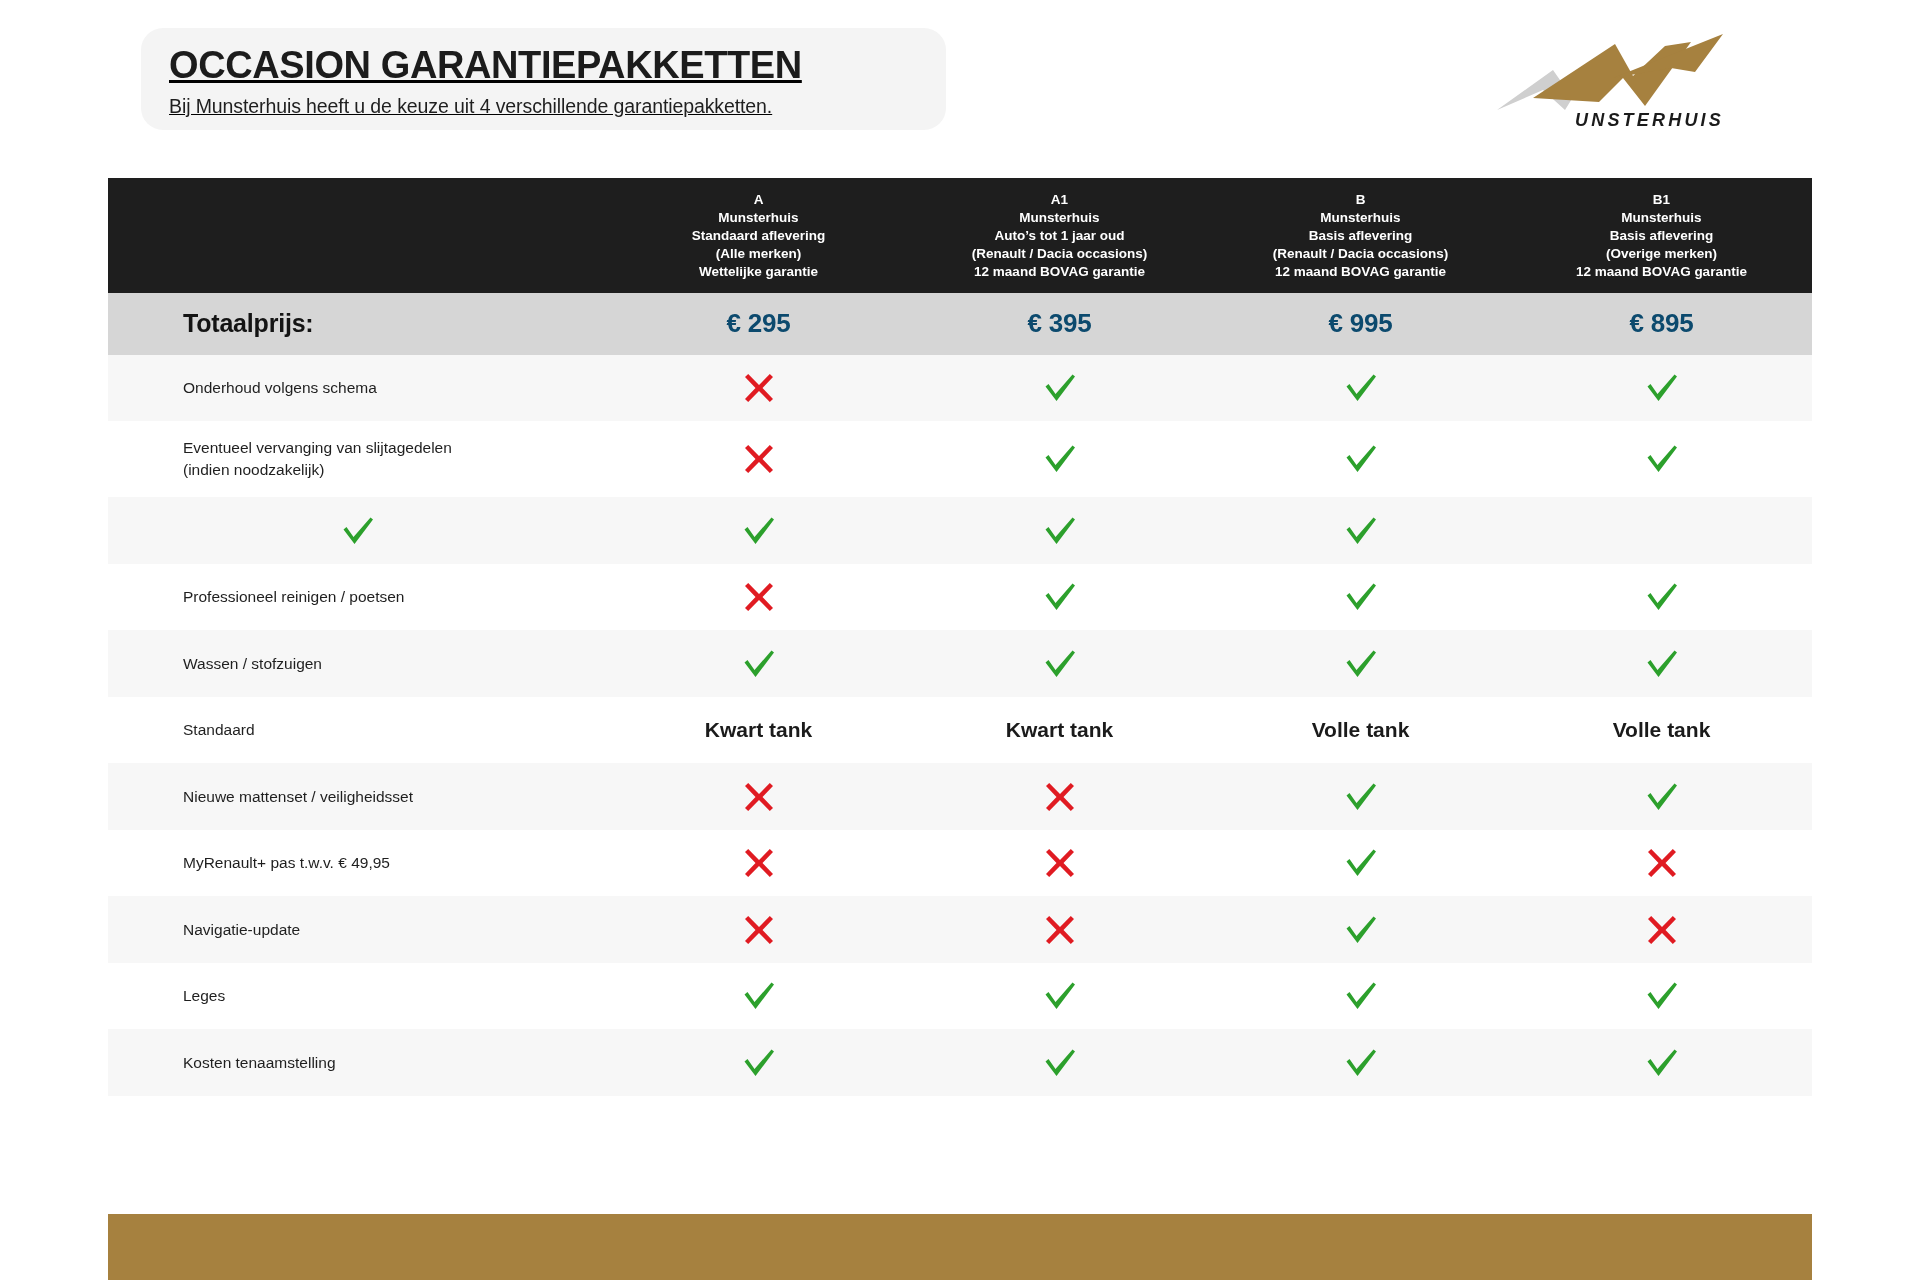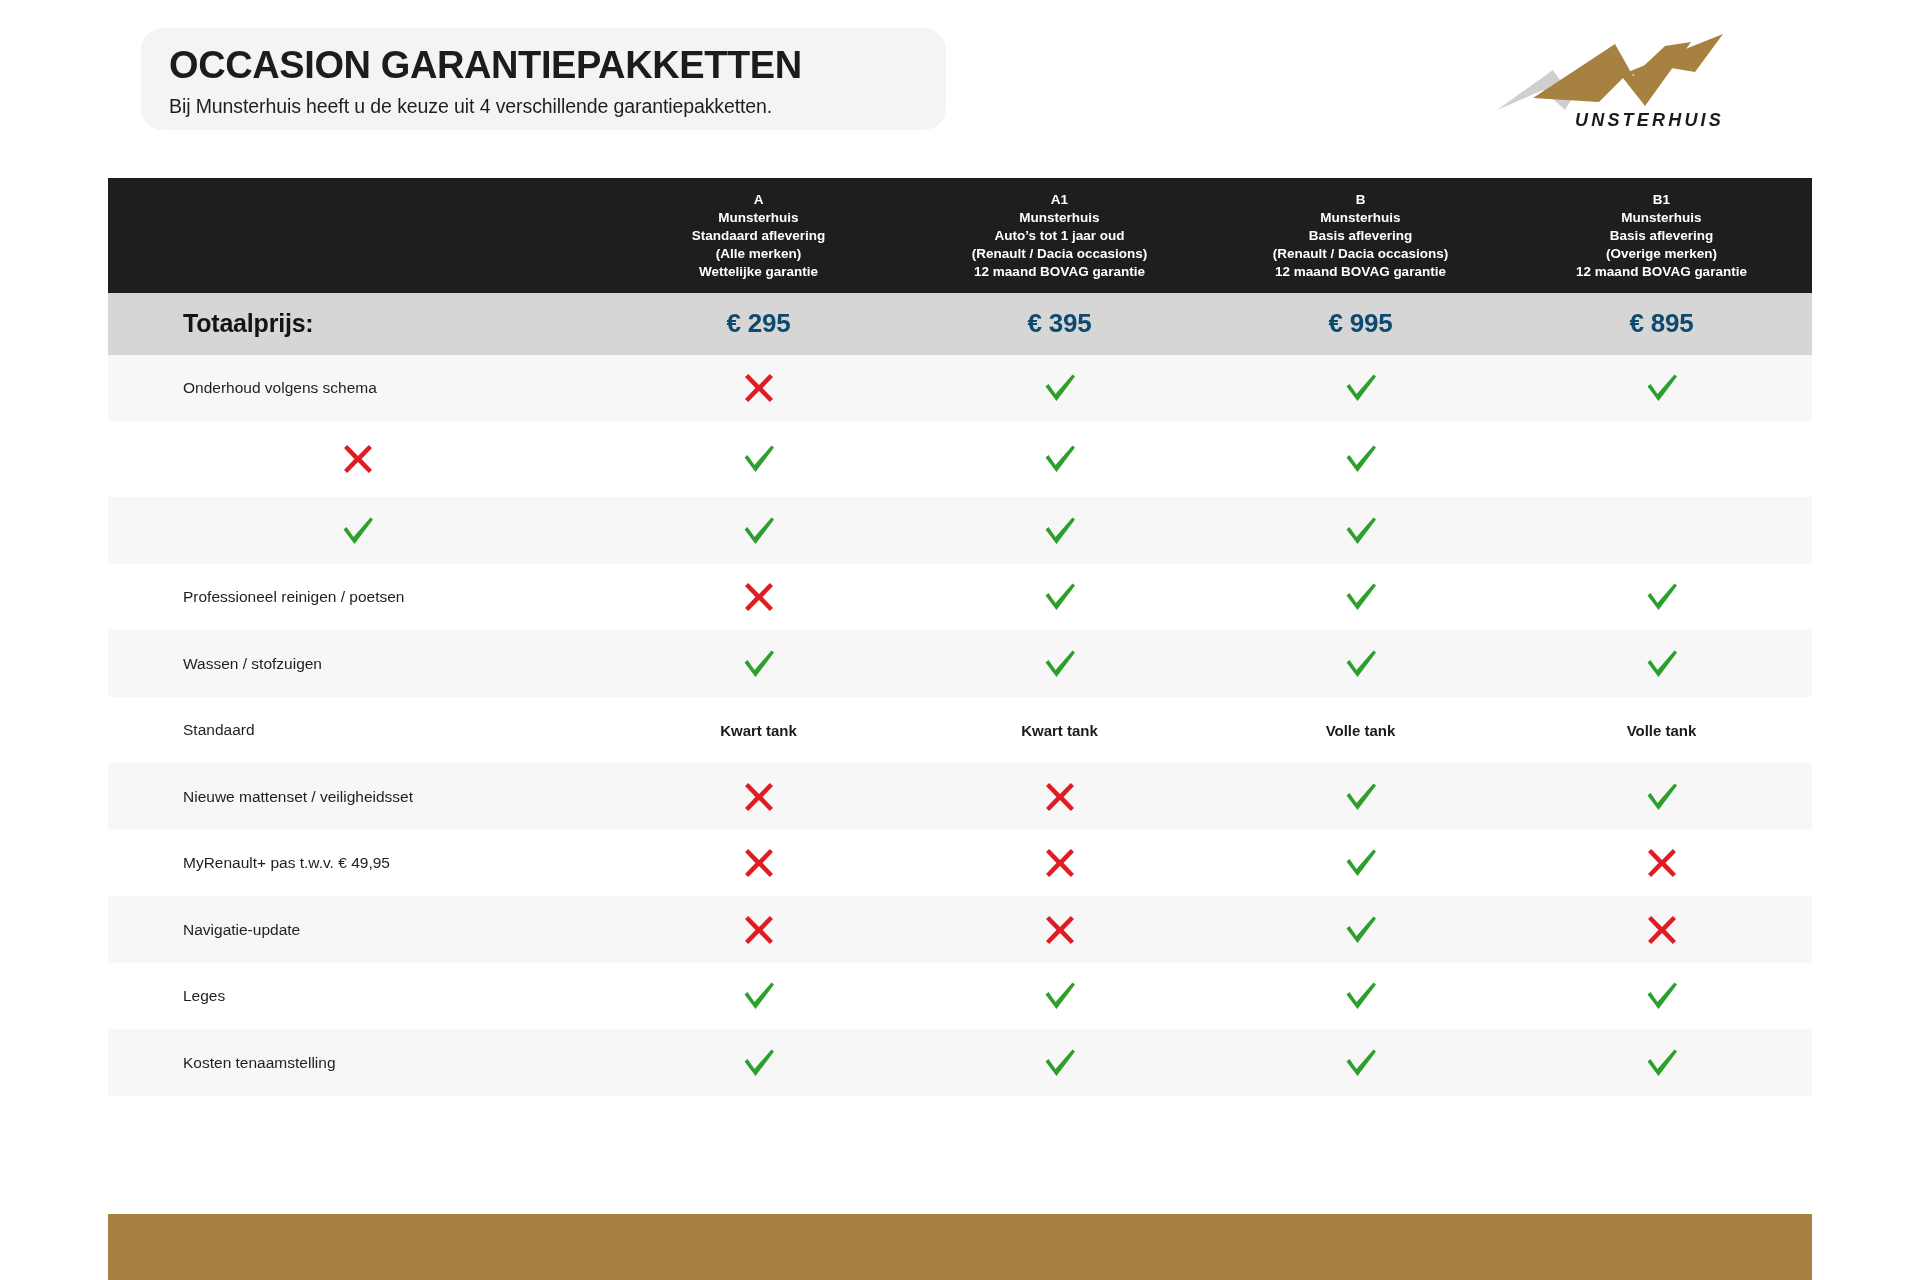--- a/index.html
+++ b/index.html
@@ -20,20 +20,21 @@
   
   .title-card {
     position: absolute;
     left: 141px;
     top: 28px;
     width: 805px;
     height: 102px;
     background: #f4f4f4;
     border-radius: 22px;
     padding: 18px 0 0 28px;
+    text-decoration: underline;
   }
   .title-main {
     font-size: 38px;
     font-weight: 800;
     letter-spacing: -0.4px;
     color: #1c1c1c;
     line-height: 1.05;
     white-space: nowrap;
   }
   .title-sub {
@@ -119,21 +120,21 @@
     color: #1f1f1f;
     line-height: 1.42;
   }
   .f-cell {
     display: flex;
     align-items: center;
     justify-content: center;
     height: 100%;
   }
   .f-text {
-    font-size: 15px;
+    font-size: 21px;
     font-weight: 700;
     color: #1b1b1b;
     text-align: center;
   }
 
   .mark { display: block; }
   .mark svg { display: block; }
 
   
   .gold-bar {
@@ -236,20 +237,21 @@
           </div>
           <div class="f-cell">
             <span class="mark">
               <svg width="34" height="30" viewBox="0 0 34 30" xmlns="http://www.w3.org/2000/svg">
                 <path d="M2.5 13.5 L5.5 11 L12.5 21 L29.5 1.5 L32 3.5 L13.5 28 Z" fill="#2ca02c"></path>
               </svg>
             </span>
           </div>
         </div>
         <div class="grid-row frow plain tall">
+          <div class="f-label">Eventueel vervanging van slijtagedelen<br>(indien noodzakelijk)</div>
           <div class="f-cell">
             <span class="mark">
               <svg width="30" height="30" viewBox="0 0 30 30" xmlns="http://www.w3.org/2000/svg">
                 <path d="M4.2 1 L15 12 L25.8 1 L29 4 L18.5 15 L29 26 L25.8 29 L15 18 L4.2 29 L1 26 L11.5 15 L1 4 Z" fill="#e01b22"></path>
               </svg>
             </span>
           </div>
           <div class="f-cell">
             <span class="mark">
               <svg width="34" height="30" viewBox="0 0 34 30" xmlns="http://www.w3.org/2000/svg">

